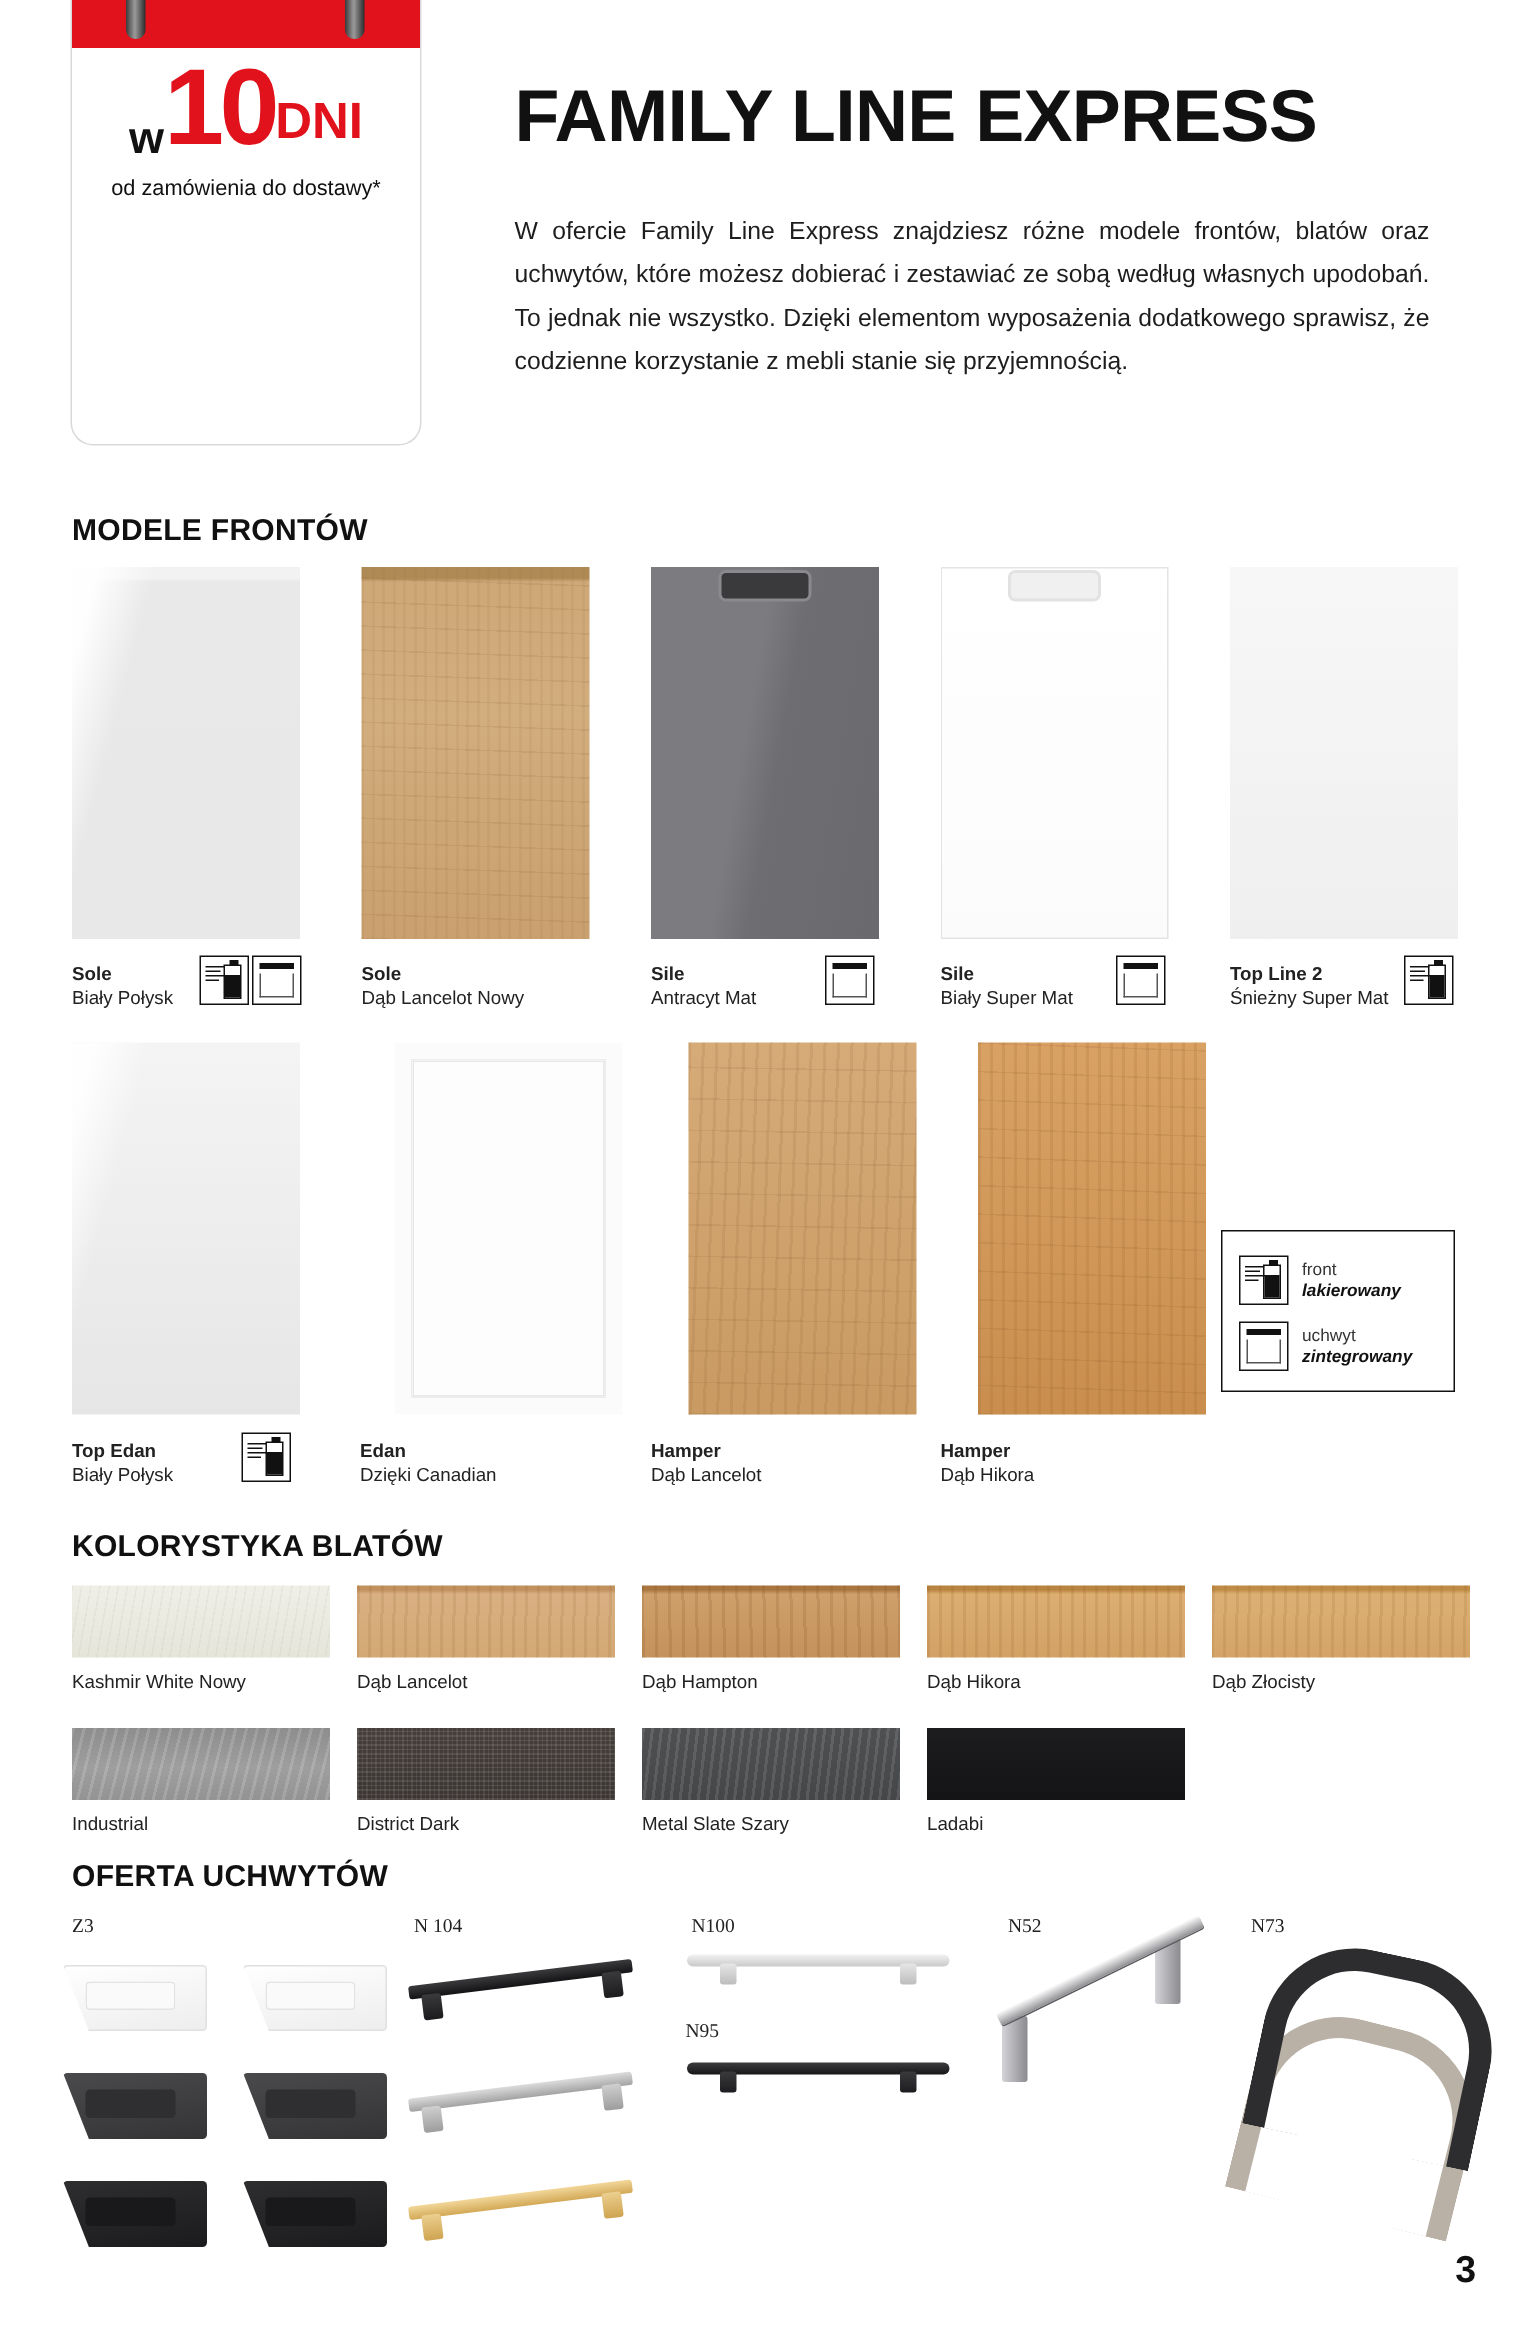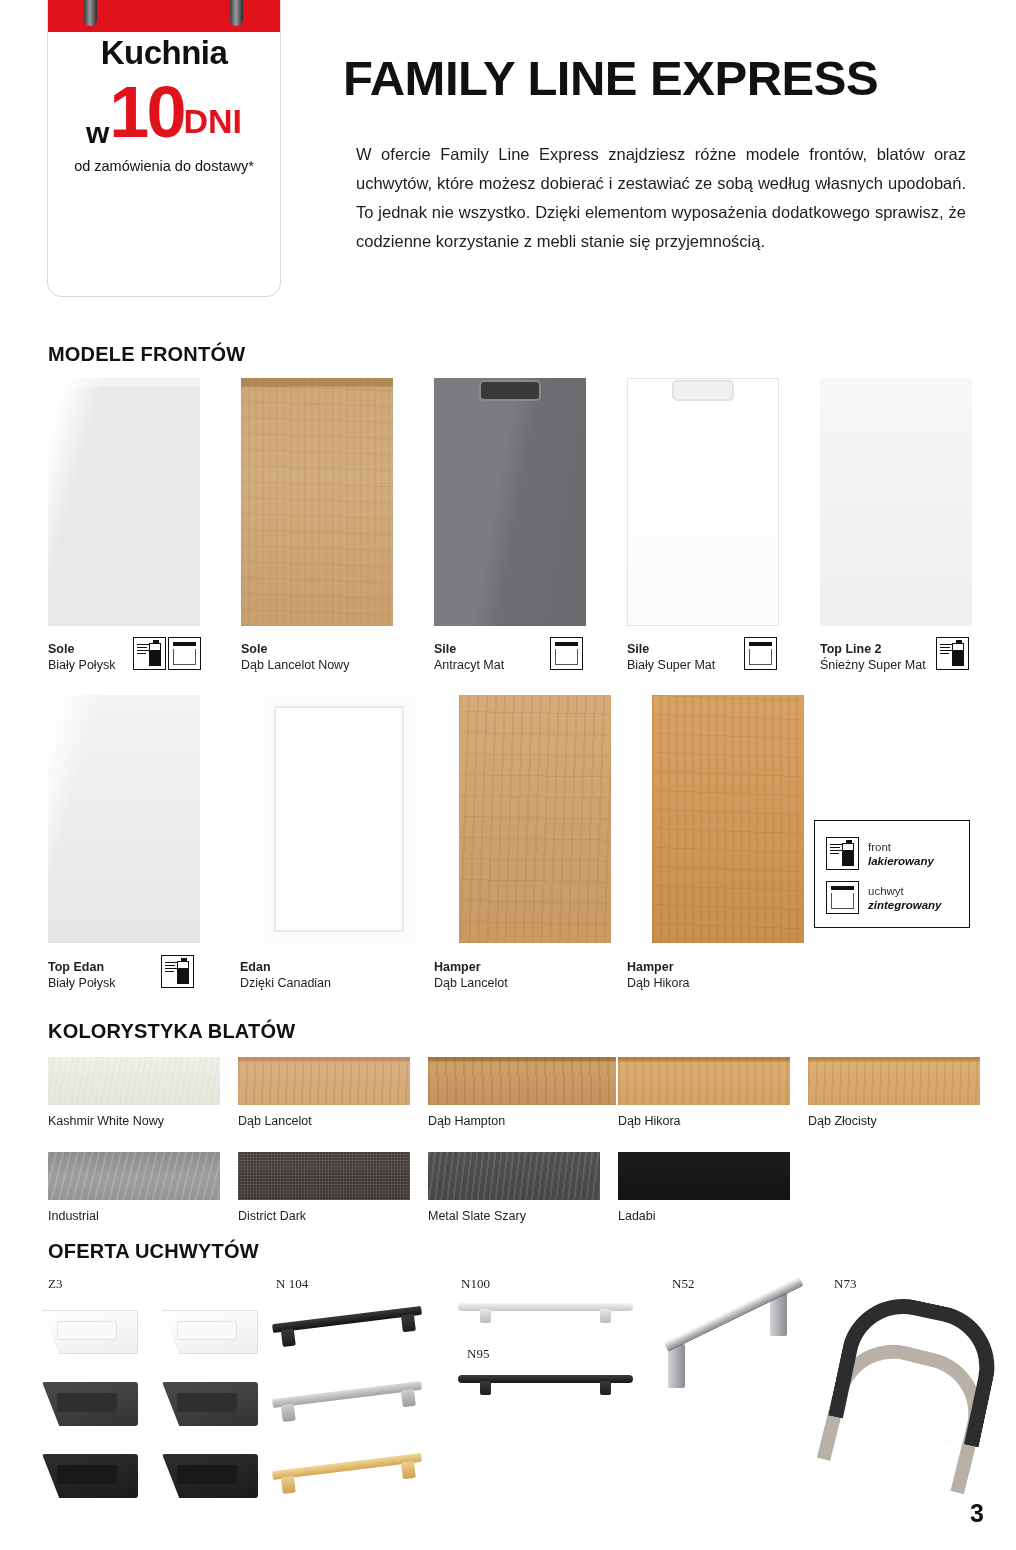--- a/index.html
+++ b/index.html
@@ -24,21 +24,21 @@
   .cal-l1,.cal-l2{font-weight:bold;font-size:33px;letter-spacing:-.5px;color:#111;}
   .cal-l1{margin-top:16px;} .cal-l2{margin-top:2px;}
   .cal-big{margin-top:4px;line-height:1;white-space:nowrap;}
   .cal-w{font-size:30px;font-weight:bold;color:#111;vertical-align:-6px;}
   .cal-num{font-size:72px;font-weight:bold;color:#e1121c;letter-spacing:-3px;}
   .cal-dni{font-size:34px;font-weight:bold;color:#e1121c;vertical-align:4px;}
   .cal-sub{margin-top:10px;font-size:14.5px;color:#111;}
 
   .head-title{position:absolute;left:343px;top:50px;font-size:49px;font-weight:bold;
     letter-spacing:-.5px;color:#111;}
-  .head-para{position:absolute;left:356px;top:140px;width:610px;font-size:16.5px;
+  .head-para{position:absolute;left:343px;top:140px;width:610px;font-size:16.5px;
     line-height:29px;color:#1d1d1d;text-align:justify;}
 
   
   .sec-title{position:absolute;font-size:20px;font-weight:bold;letter-spacing:.2px;color:#111;}
 
   
   .panel{position:absolute;}
   .panel .img{width:100%;height:248px;position:relative;overflow:hidden;}
   .lbl{position:absolute;font-size:12.5px;line-height:16px;color:#222;}
   .lbl b{font-size:12.5px;}
@@ -186,21 +186,20 @@
 </head>
 <body>
 
 <div class="header">
 
   <div class="cal-badge">
     <div class="cal-top"></div>
     <div class="cal-ring r1"></div>
     <div class="cal-ring r2"></div>
     <div class="cal-body">
-      <div class="cal-l2">Kuchnia</div>
       <div class="cal-big">
         <span class="cal-w">w</span><span class="cal-num">10</span><span class="cal-dni">DNI</span>
       </div>
       <div class="cal-sub">od zamówienia do dostawy*</div>
     </div>
   </div>
 
   <div class="head-title">FAMILY LINE EXPRESS</div>
   <div class="head-para">W ofercie Family Line Express znajdziesz różne modele frontów, blatów oraz uchwytów, które możesz dobierać i zestawiać ze sobą według własnych upodobań. To jednak nie wszystko. Dzięki elementom wyposażenia dodatkowego sprawisz, że codzienne korzystanie z mebli stanie się przyjemnością.</div>
 </div>
@@ -348,21 +347,21 @@
 <div class="sec-title" style="left:48px;top:1020px;">KOLORYSTYKA BLATÓW</div>
 
 <div class="ct" style="left:48px;top:1057px;width:172px;">
   <div class="sw ct-kashmir"></div>
   <div class="nm">Kashmir White Nowy</div>
 </div>
 <div class="ct" style="left:238px;top:1057px;width:172px;">
   <div class="sw ct-lancelot"></div>
   <div class="nm">Dąb Lancelot</div>
 </div>
-<div class="ct" style="left:428px;top:1057px;width:188px;">
+<div class="ct" style="left:428px;top:1057px;width:172px;">
   <div class="sw ct-hampton"></div>
   <div class="nm">Dąb Hampton</div>
 </div>
 <div class="ct" style="left:618px;top:1057px;width:172px;">
   <div class="sw ct-hikora"></div>
   <div class="nm">Dąb Hikora</div>
 </div>
 <div class="ct" style="left:808px;top:1057px;width:172px;">
   <div class="sw ct-zlocisty"></div>
   <div class="nm">Dąb Złocisty</div>
@@ -419,21 +418,21 @@
 <div class="bar bar-black" style="left:272px;top:1315px;width:150px;transform:rotate(-7deg);"></div>
 <div class="bar bar-nickel" style="left:272px;top:1390px;width:150px;transform:rotate(-7deg);"></div>
 <div class="bar bar-gold" style="left:272px;top:1462px;width:150px;transform:rotate(-7deg);"></div>
 
 <div class="h-code" style="left:461px;top:1276px;">N100</div>
 <div class="tbar tbar-silver" style="left:458px;top:1303px;width:175px;">
   <div class="foot f1"></div>
     <div class="foot f2"></div>
 </div>
 
-<div class="h-code" style="left:467px;top:1346px;">N95</div>
+<div class="h-code" style="left:457px;top:1346px;">N95</div>
 <div class="tbar tbar-black" style="left:458px;top:1375px;width:175px;">
   <div class="foot f1"></div>
     <div class="foot f2"></div>
 </div>
 
 <div class="h-code" style="left:672px;top:1276px;">N52</div>
 <div class="n52" style="left:660px;top:1282px;">
   <div class="post p1"></div>
   <div class="post p2"></div>
   <div class="rail"></div>

